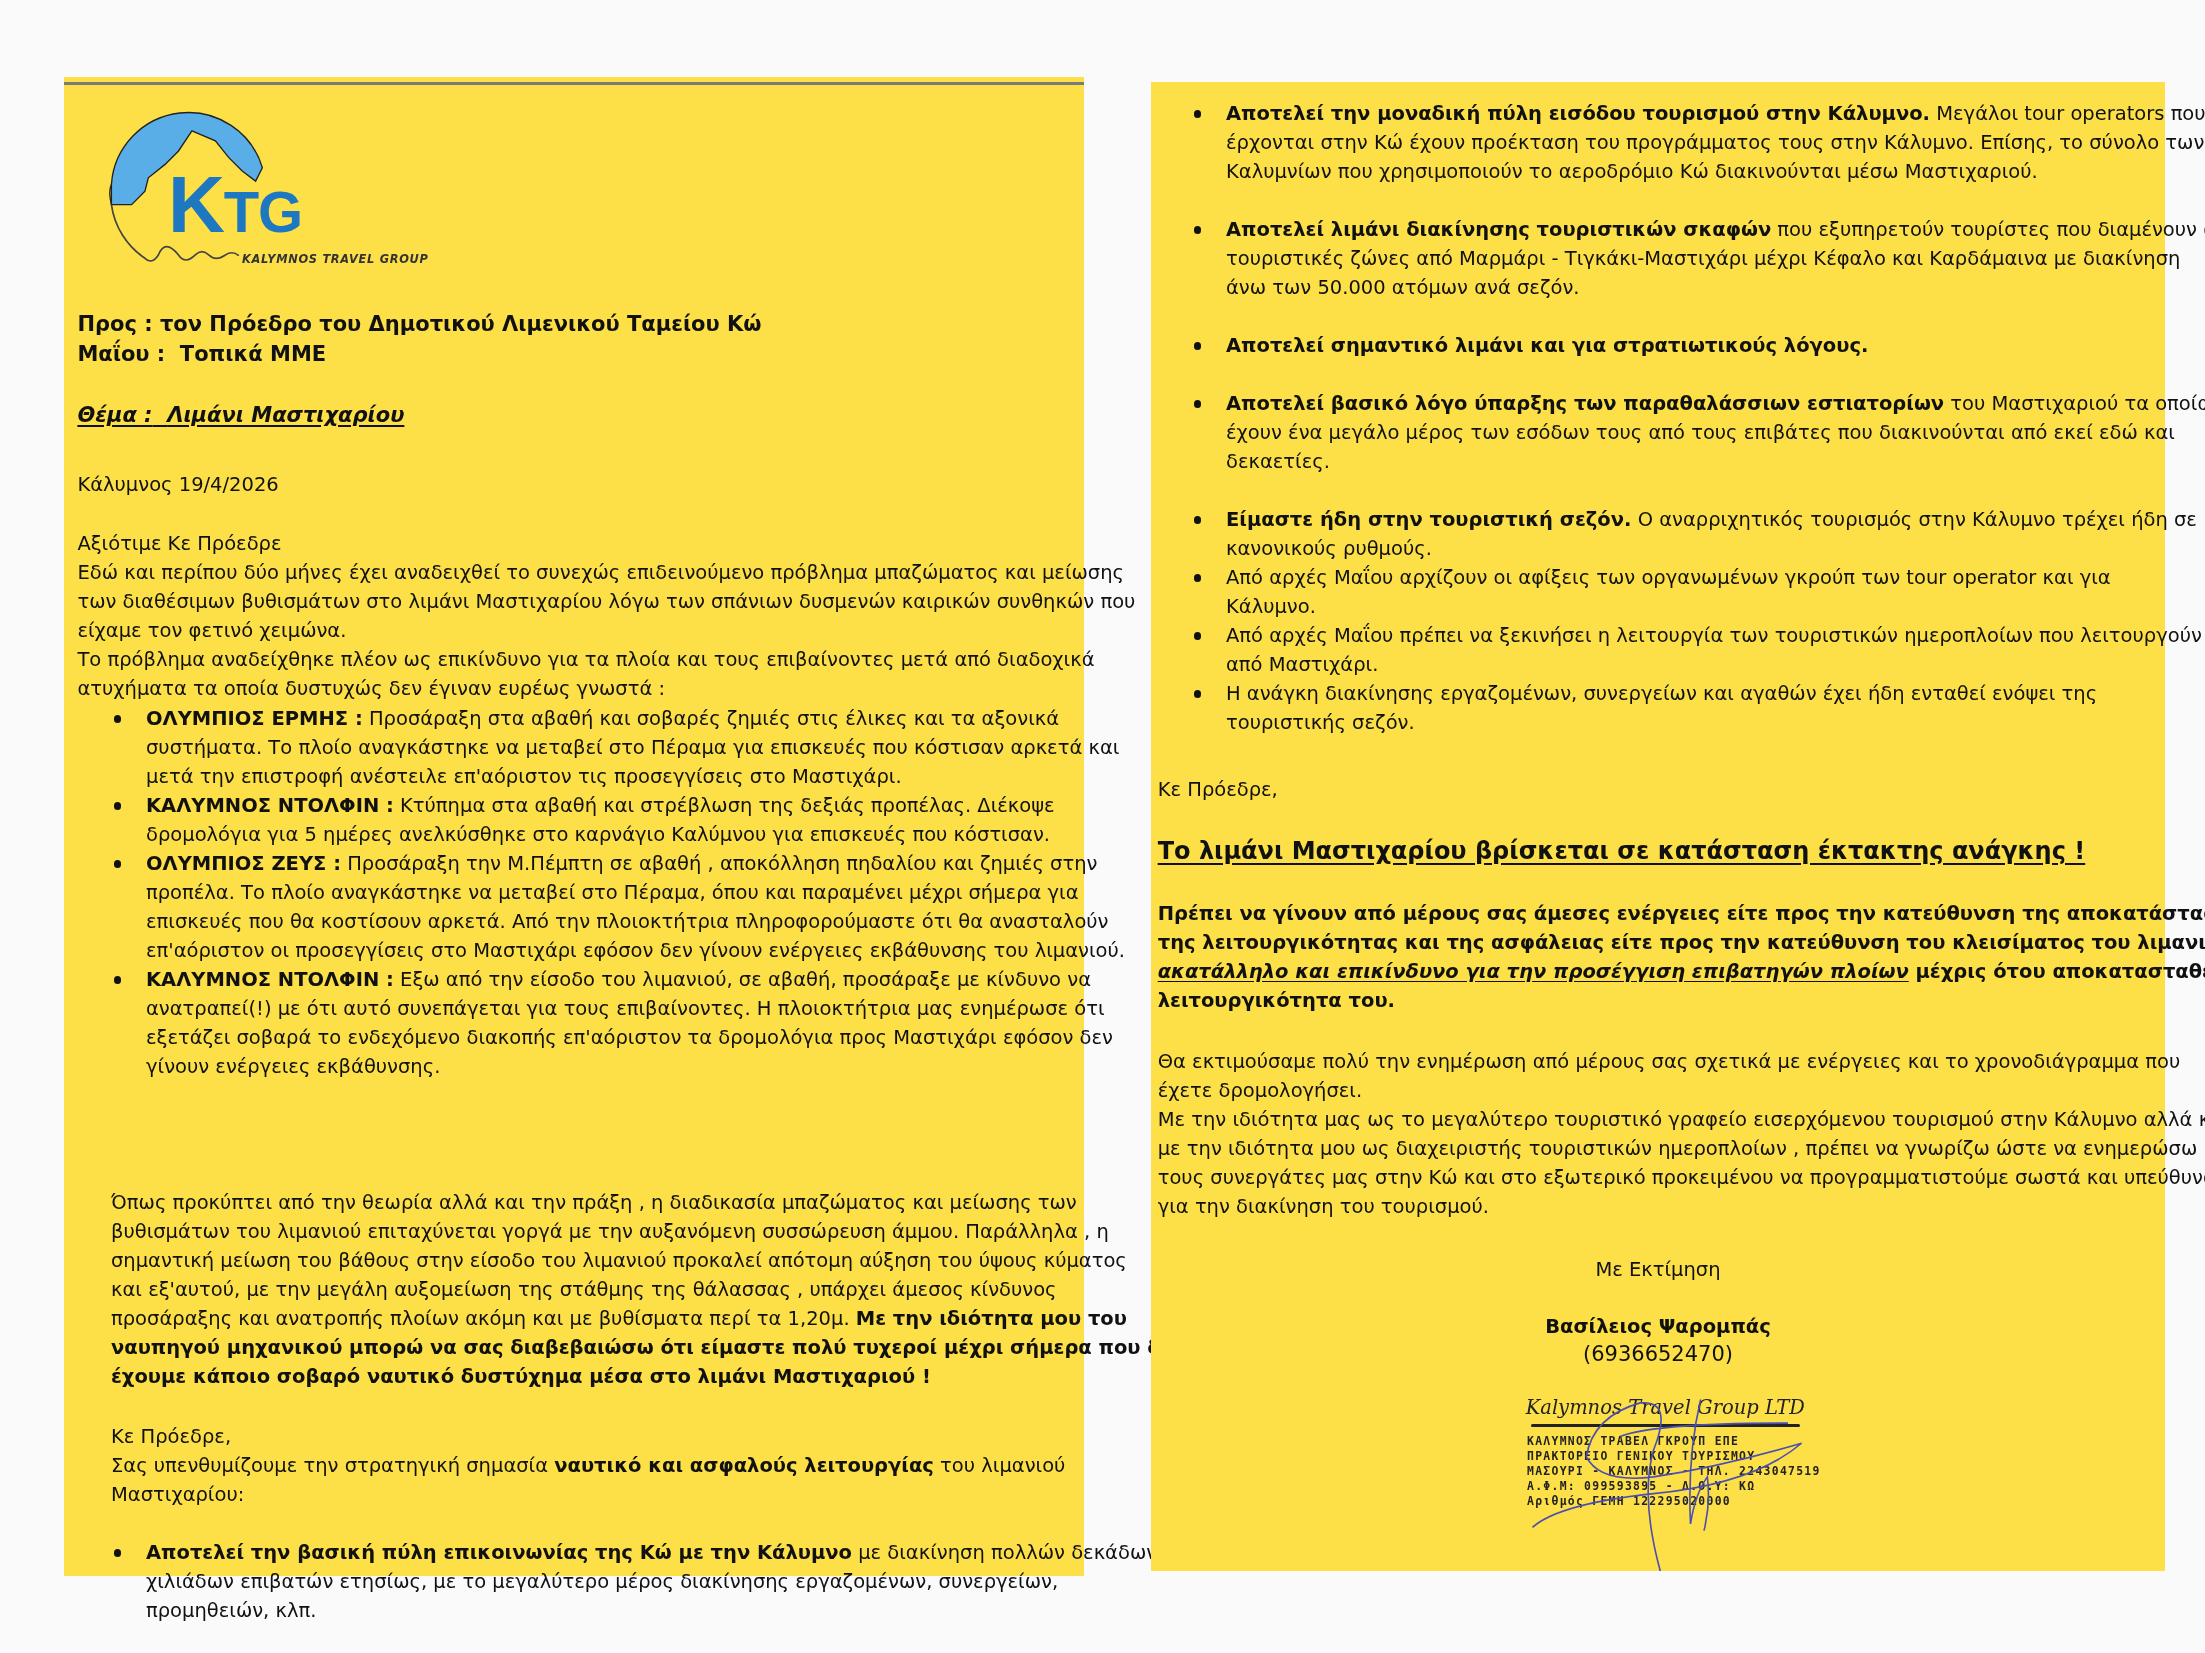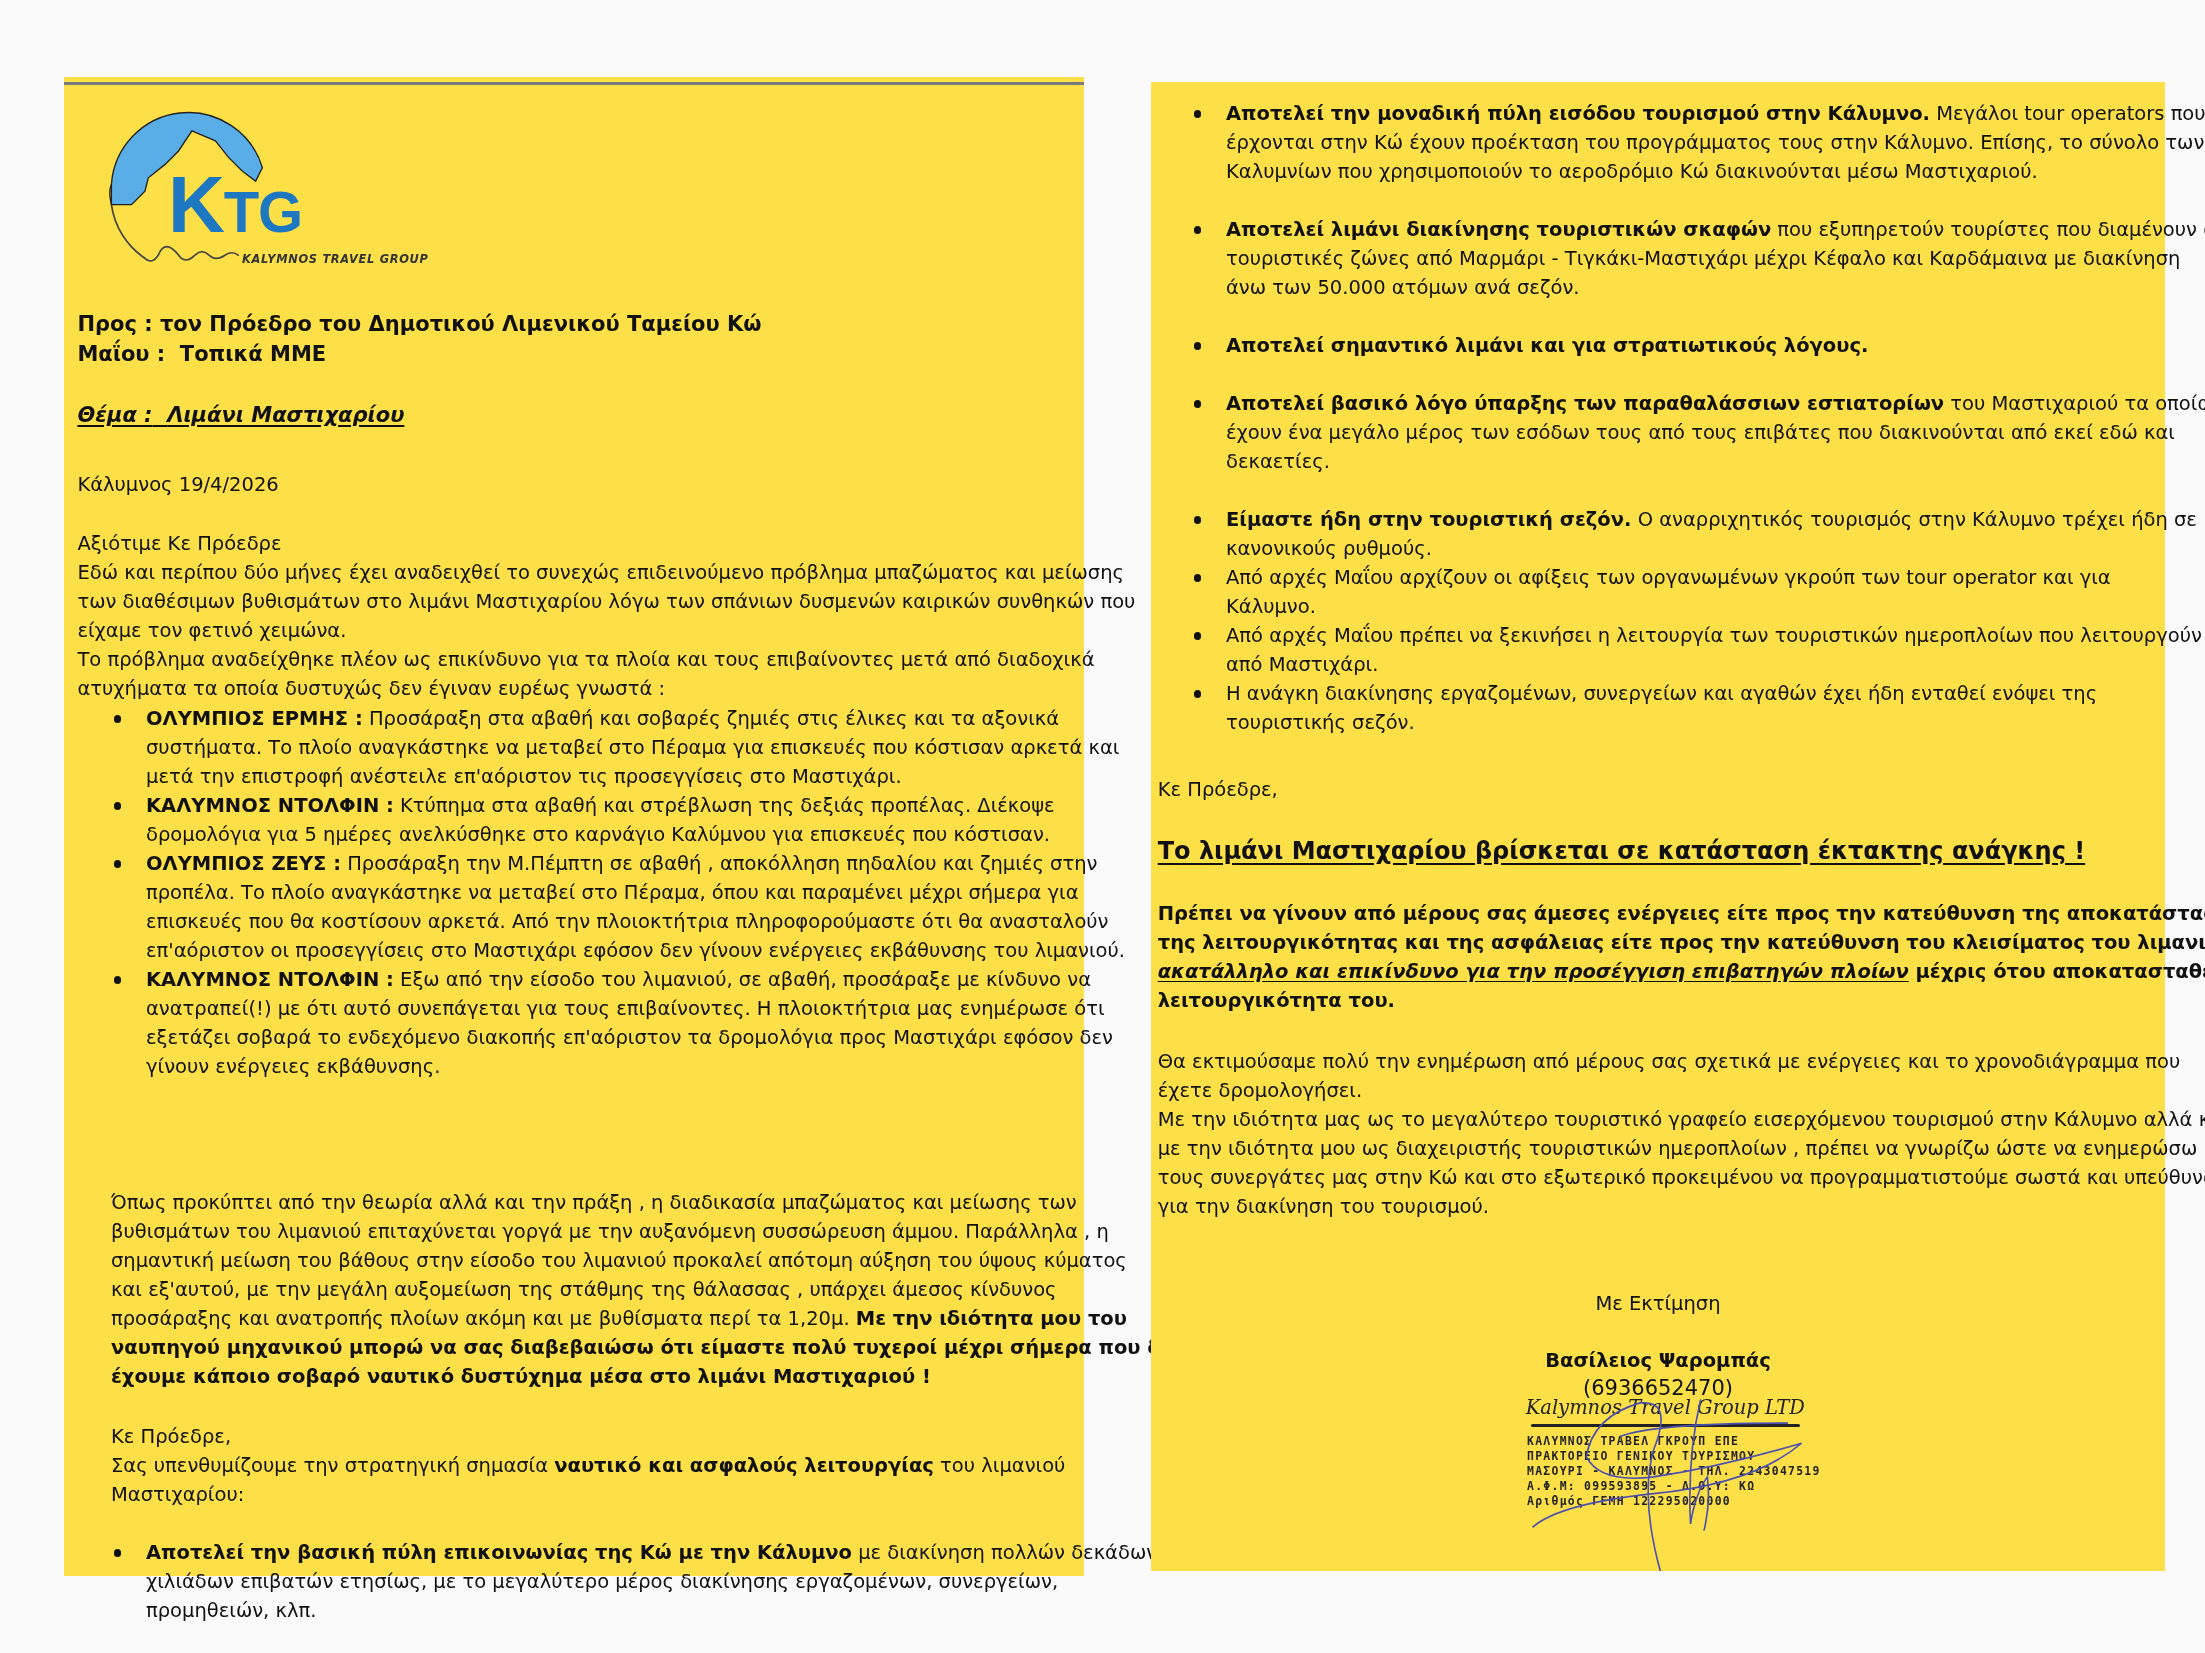--- a/index.html
+++ b/index.html
@@ -54,21 +54,21 @@
   ul.bl { list-style: none; margin: 0; padding: 0; position: absolute; }
   ul.bl li { position: relative; padding-left: 35px; font-size: 19.5px; line-height: 29px; }
   ul.bl li::before {
     content: ""; position: absolute; left: 2.7px; top: 11.4px;
     width: 7.4px; height: 7.4px; border-radius: 50%; background: #111;
   }
   ul.bl li .ln { display: block; white-space: nowrap; }
 
   .emerg { font-weight: 700; font-size: 24px; line-height: 34px; text-decoration: underline; text-underline-offset: 4px; }
 
-  .sig-center { position: absolute; left: 0; width: 1014px; text-align: center; white-space: nowrap; margin-top: 34px; }
+  .sig-center { position: absolute; left: 0; width: 1014px; text-align: center; white-space: nowrap; }
 
   .stamp {
     position: absolute; left: 368px; top: 1314px; width: 296px; height: 165px;
   }
   .stamp-title {
     position: absolute; left: 6.7px; top: 0;
     font-family: "DejaVu Serif", serif; font-style: italic; font-size: 19.5px;
     color: #222; white-space: nowrap;
   }
   .stamp-bar { position: absolute; left: 12px; top: 28px; width: 269px; height: 3.4px; background: #222; border-radius: 2px; }

